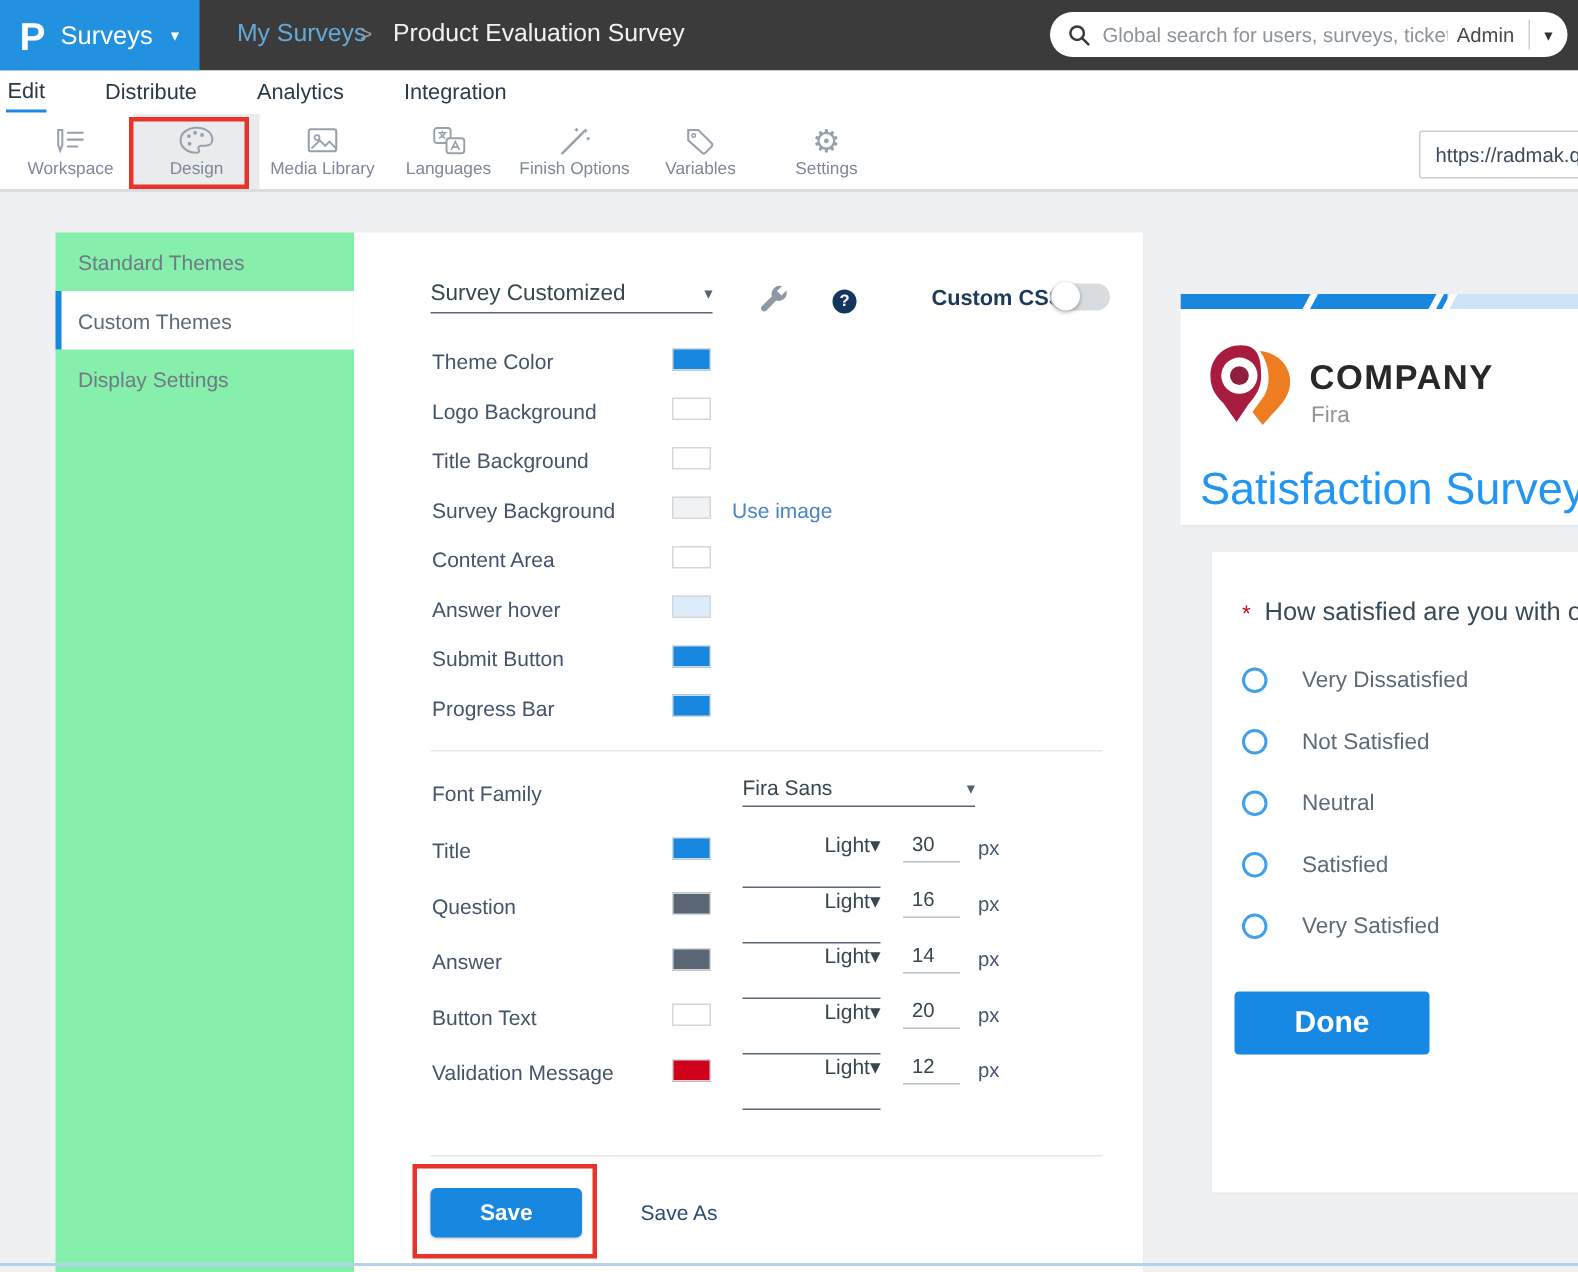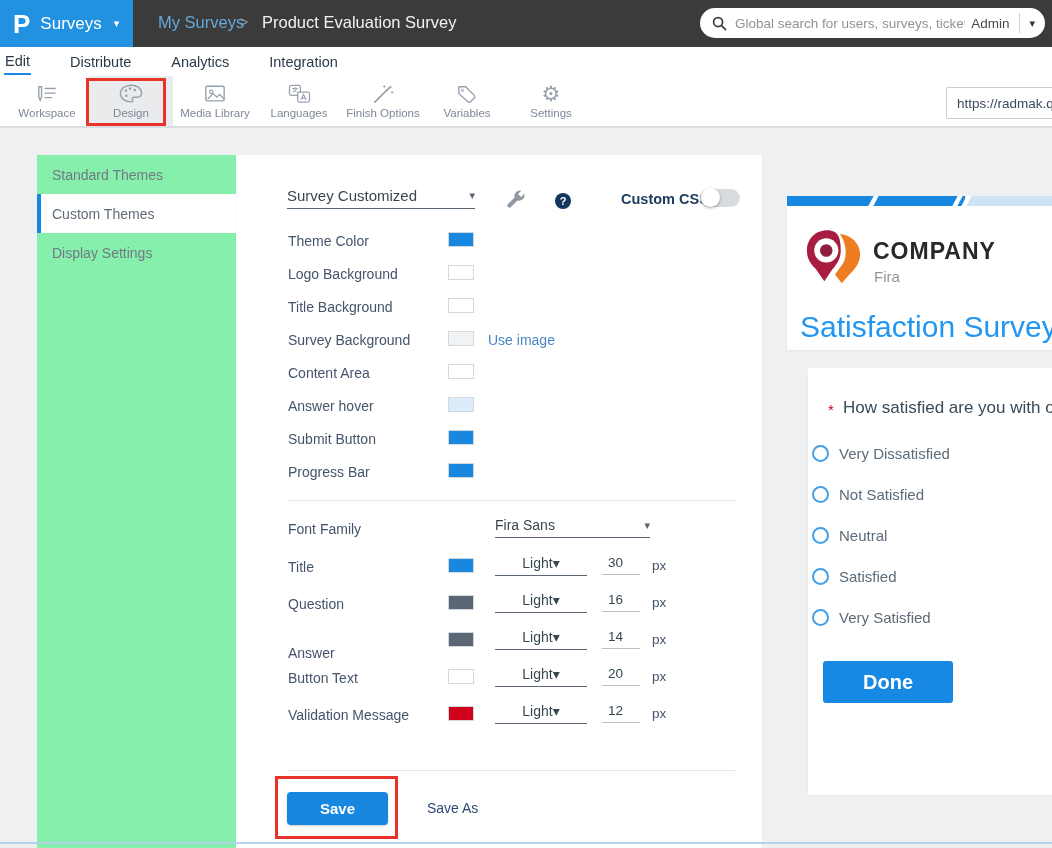--- a/index.html
+++ b/index.html
@@ -76,22 +76,22 @@
   .toggle { position:absolute; width:40px; height:18px; border-radius:9px;
     background:#d9dcdf; cursor:pointer; }
   .toggle .knob { position:absolute; left:1px; top:-1px; width:19px; height:19px;
     border-radius:50%; background:#fff; box-shadow:0 1px 3px rgba(0,0,0,0.35); }
   .row-label { position:absolute; left:52px; font-size:14px; color:#44546a; }
   .swatch { position:absolute; left:212px; width:26px; height:15px;
     border:1px solid #d3d8dc; cursor:pointer; }
   .use-image { position:absolute; left:252px; font-size:14px; color:#4a86c5; cursor:pointer; }
   .divider { position:absolute; left:51px; width:448px; height:1px; background:#e4e7ea; }
   .weight-select { position:absolute; left:259px; width:92px; border-bottom:1.5px solid #5a6674;
-    display:flex; align-items:center; justify-content:center;
-    font-size:14px; color:#37474f; padding-bottom:4px; cursor:pointer; }
+    display:flex; align-items:center; justify-content:flex-end;
+    font-size:14px; color:#37474f; padding-bottom:20px; cursor:pointer; }
   .size-input { position:absolute; left:366px; width:38px; border:none;
     border-bottom:1px solid #b9c0c6; font-size:13.5px; color:#37474f;
     padding:0 0 4px 6px; outline:none; font-family:inherit; background:transparent; }
   .px-label { position:absolute; left:416px; font-size:13.5px; color:#44546a; }
   .save-btn { position:absolute; left:51px; top:637px; width:101px; height:33px;
     background:#1787e0; color:#fff; border:none; border-radius:4px;
     font-size:15px; font-weight:700; font-family:inherit; cursor:pointer;
     box-shadow:0 1px 2px rgba(0,0,0,0.2); }
   .save-as { position:absolute; left:191px; top:645px; font-size:14px;
     color:#2b4a73; cursor:pointer; }
@@ -112,21 +112,21 @@
   .company-name { position:absolute; left:86px; top:32px; font-size:23px;
     font-weight:700; color:#26282a; letter-spacing:1px; }
   .company-sub { position:absolute; left:87px; top:62px; font-size:15px; color:#909497; }
   .survey-title { position:absolute; left:13px; top:104px; font-size:30px;
     font-weight:300; color:#2196f3; white-space:nowrap; }
   .question-card { position:absolute; left:21px; top:172px; width:479px; height:427px;
     background:#fff; box-shadow:0 1px 2px rgba(0,0,0,0.05); }
   .req-mark { position:absolute; left:20px; top:33px; color:#d0021b; font-size:15px; }
   .question-text { position:absolute; left:35px; top:30px; font-size:17px;
     color:#3a4a57; white-space:nowrap; }
-  .opt-row { position:absolute; left:4px; display:flex; align-items:flex-end; gap:10px; }
+  .opt-row { position:absolute; left:20px; display:flex; align-items:flex-end; gap:23px; }
   .radio-circle { width:17px; height:17px; border:2px solid #42a0e8;
     border-radius:50%; background:#fff; cursor:pointer; flex:0 0 auto; }
   .opt-label { font-size:15px; font-weight:300; color:#5c6b77; white-space:nowrap; }
   .done-btn { position:absolute; left:15px; top:293px; width:130px; height:42px;
     background:#1788e3; color:#fff; border:none; border-radius:3px;
     font-size:20px; font-weight:700; font-family:inherit; cursor:pointer; }
 
   .bottom-line { left:0; top:842px; width:1052px; height:2px; background:#b5d2eb; }
 </style>
 </head>
@@ -285,21 +285,21 @@
 
     <span class="row-label" style="top:441px;">Question</span>
     <span class="swatch" style="top: 440px; background-color: rgb(90, 102, 116);"></span>
     <div class="weight-select" style="top:437px;">
       <span>Light</span>
         <span class="caret">▾</span>
     </div>
     <input class="size-input" style="top: 437px;" value="16">
     <span class="px-label" style="top:440px;">px</span>
 
-    <span class="row-label" style="top:490px;">Answer</span>
+    <span class="row-label" style="top:478px;">Answer</span>
     <span class="swatch" style="top: 477px; background-color: rgb(90, 102, 116);"></span>
     <div class="weight-select" style="top:474px;">
       <span>Light</span>
         <span class="caret">▾</span>
     </div>
     <input class="size-input" style="top: 474px;" value="14">
     <span class="px-label" style="top:477px;">px</span>
 
     <span class="row-label" style="top:515px;">Button Text</span>
     <span class="swatch" style="top: 514px; background-color: rgb(255, 255, 255);"></span>

